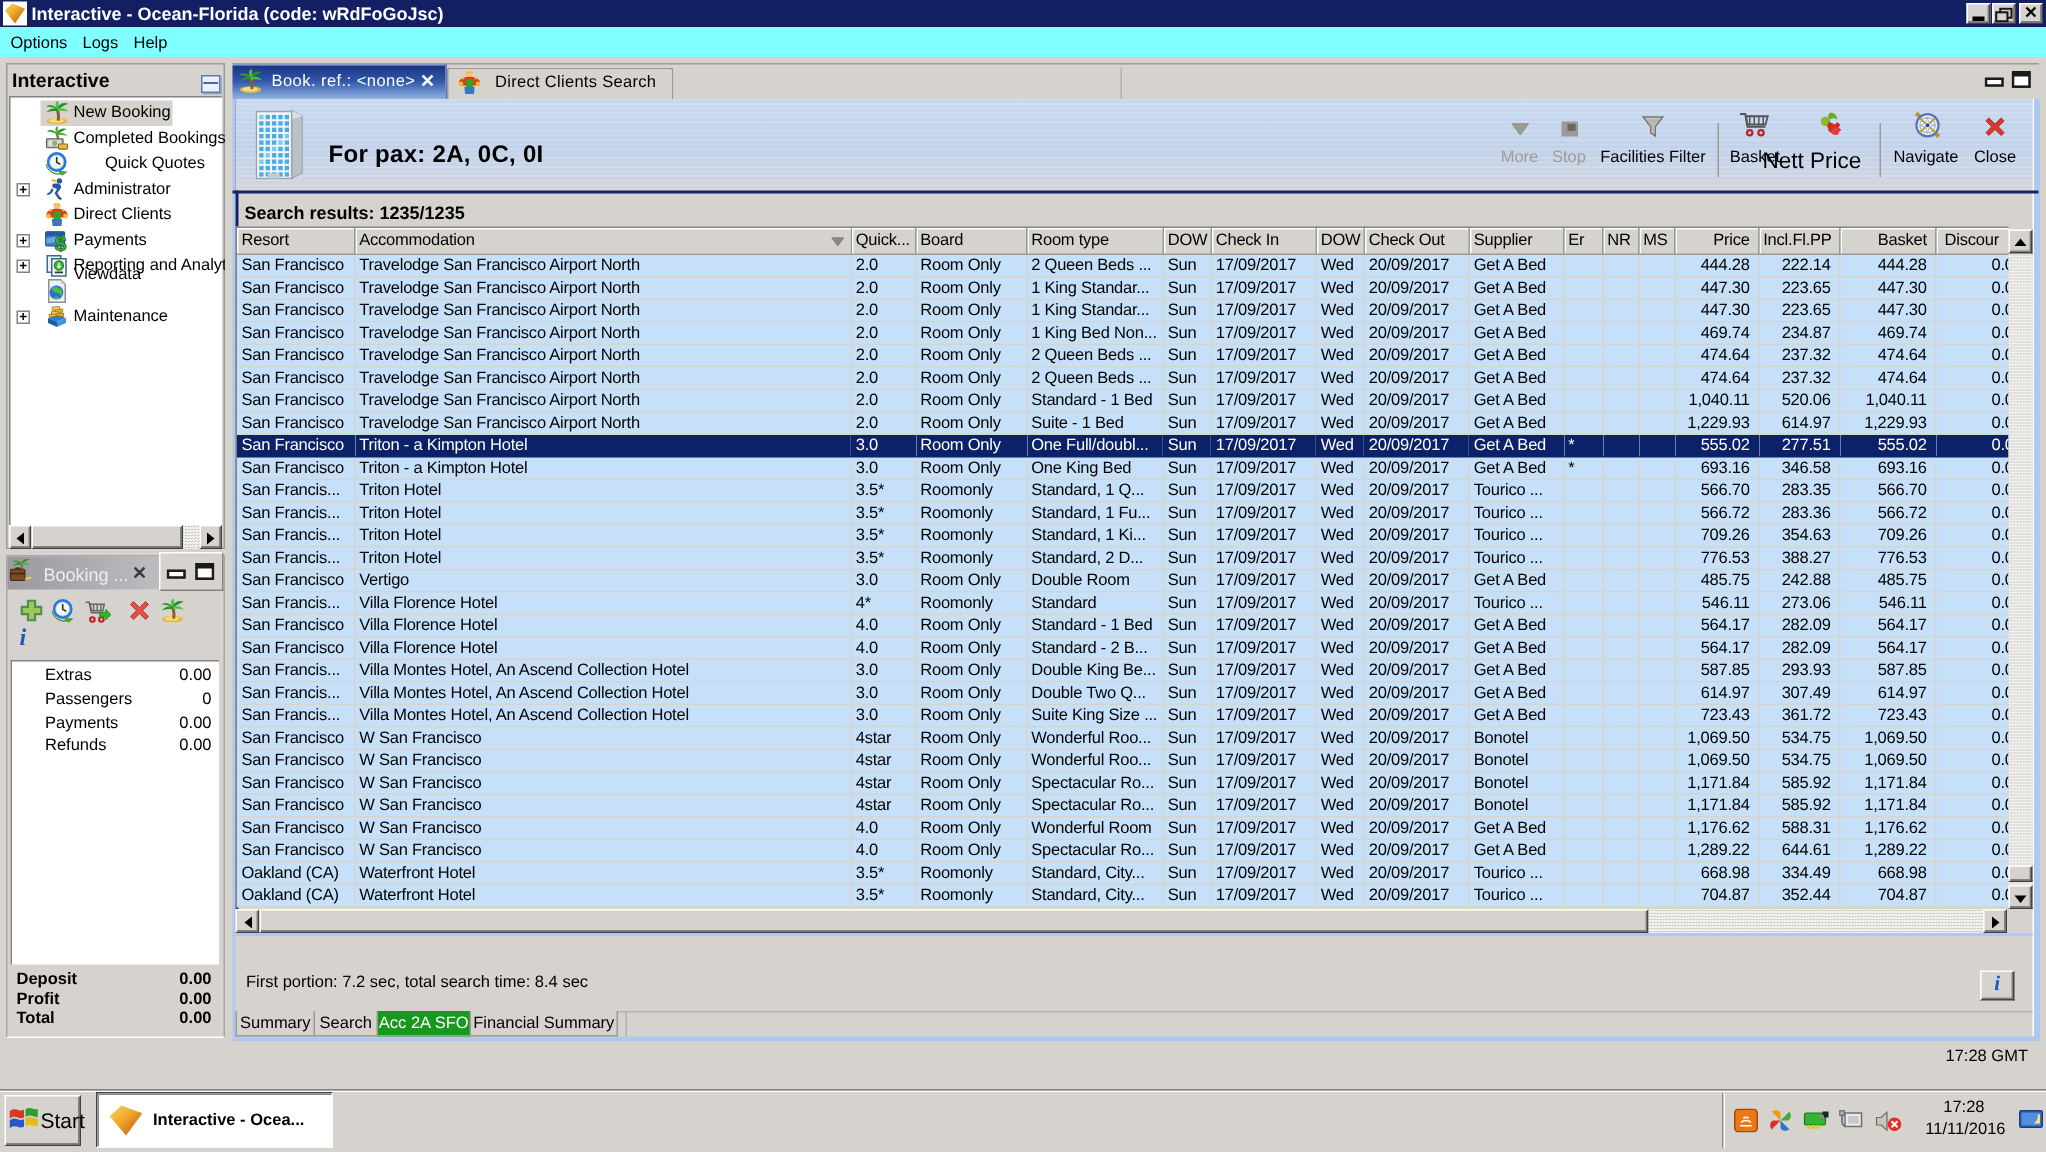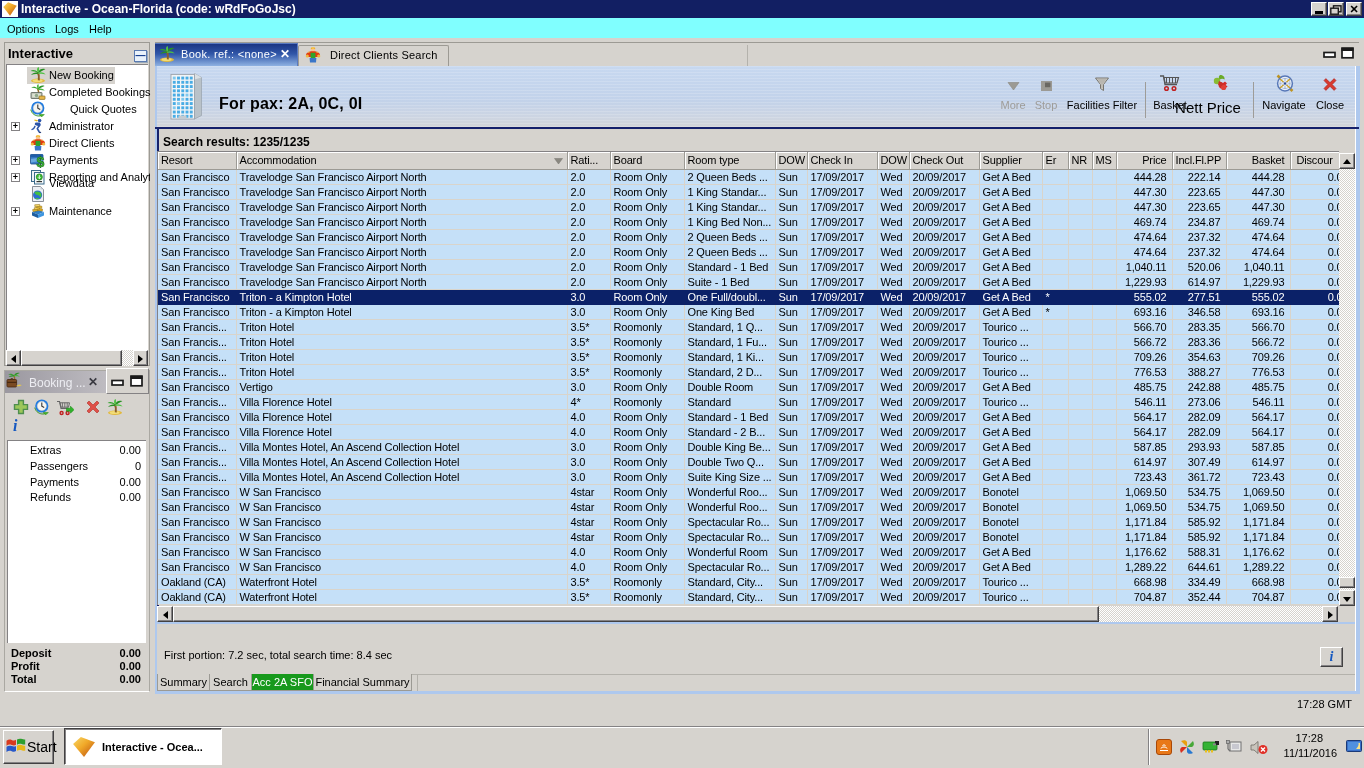--- a/index.html
+++ b/index.html
@@ -403,21 +403,21 @@
           <col style="width:54px">
           <col style="width:64px">
           <col style="width:70px">
 </colgroup>
 <tbody>
           <tr>
             <th>Resort</th>
             <th style="position:relative">Accommodation<span style="position:absolute;right:3px;top:4px"><svg width="11" height="10" viewBox="0 0 11 10">
                   <path d="M1.5 2.5 L9.5 2.5 L5.5 8 Z" fill="#8A8880" stroke="#76746E" stroke-width="0.5"></path>
                 </svg></span></th>
-            <th>Rati...</th>
+            <th>Quick...</th>
             <th>Board</th>
             <th>Room type</th>
             <th>DOW</th>
             <th>Check In</th>
             <th>DOW</th>
             <th>Check Out</th>
             <th>Supplier</th>
             <th>Er</th>
             <th>NR</th>
             <th>MS</th>

